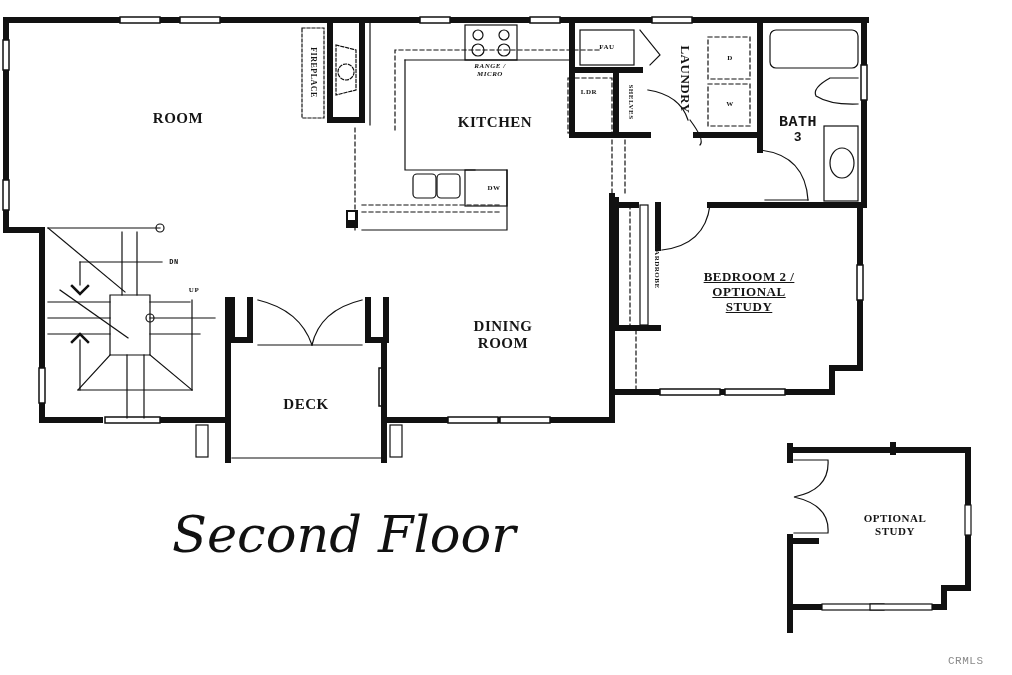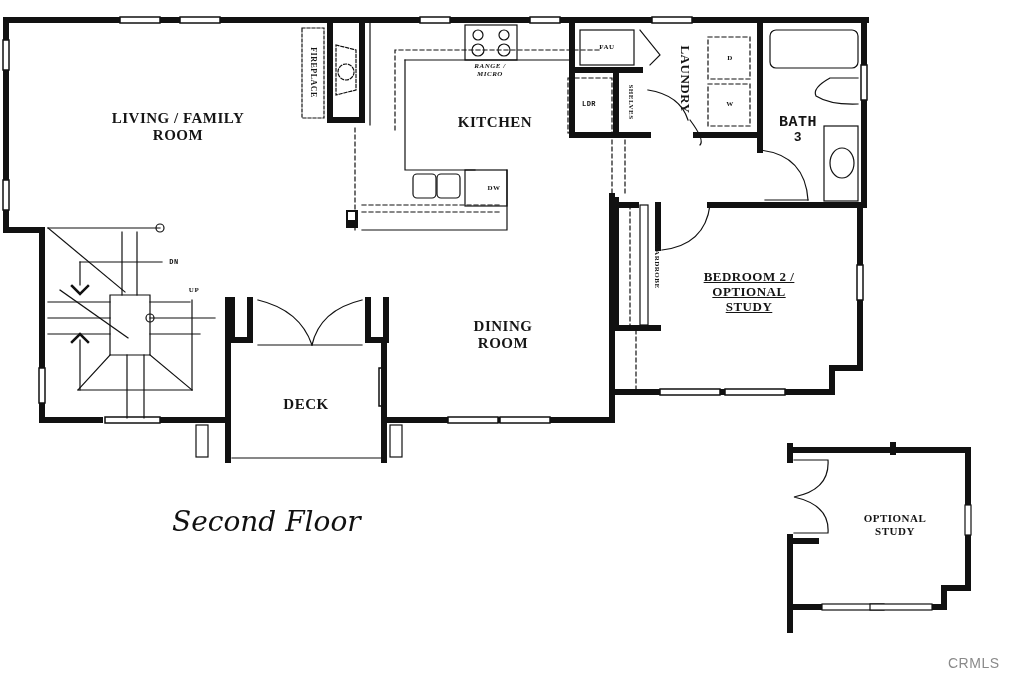--- a/index.html
+++ b/index.html
@@ -4,22 +4,22 @@
 <style>
   html,body{margin:0;padding:0;background:#ffffff;}
   body{width:1012px;height:675px;position:relative;overflow:hidden;font-family:"DejaVu Serif","Liberation Serif",serif;color:#111;}
   #plan{position:absolute;left:0;top:0;}
   .lbl{position:absolute;font-family:"Liberation Serif","DejaVu Serif",serif;font-weight:bold;color:#151515;text-align:center;letter-spacing:0.5px;line-height:1.15;text-transform:uppercase;}
   .lbl-lg{font-size:15px;}
   .lbl-md{font-size:13px;}
   .lbl-sm{font-size:8px;font-weight:bold;}
   .lbl-xs{font-size:7px;}
   .vert{transform-origin:center;}
-  .title{position:absolute;left:172px;top:505px;font-family:"DejaVu Serif","Liberation Serif",serif;font-style:italic;font-size:28px;color:#111;}
-  .crmls{position:absolute;left:948px;top:655px;font-family:Liberation Sans, sans-serif;font-size:14px;color:#8a8a8a;letter-spacing:0.5px;}
+  .title{position:absolute;left:172px;top:505px;font-family:"DejaVu Serif","Liberation Serif",serif;font-style:italic;font-size:51px;color:#111;}
+  .crmls{position:absolute;left:948px;top:655px;font-family:Liberation Mono, monospace;font-size:11px;color:#8a8a8a;letter-spacing:0.5px;}
 </style>
 </head>
 <body>
 
 <svg id="plan" width="1012" height="675" viewBox="0 0 1012 675" xmlns="http://www.w3.org/2000/svg">
   <g fill="none" stroke="#111" stroke-linecap="square">
 
     <g stroke-width="6">
 
       <polyline points="6,20 866,20"></polyline>
@@ -188,21 +188,20 @@
     <g stroke-width="1.2" fill="#fff">
       <path d="M794,460 L828,460 Q830,490 794,497 Q830,505 828,533 L794,533"></path>
       <rect x="965" y="505" width="6" height="30"></rect>
       <rect x="822" y="604" width="62" height="6"></rect>
       <rect x="870" y="604" width="62" height="6"></rect>
     </g>
   </g>
 </svg>
 
 <div class="lbl lbl-lg" style="left:88px;top:110px;width:180px;">
-  <div>LIVING / FAMILY</div>
   <div>ROOM</div>
 </div>
 <div class="lbl lbl-lg" style="left:440px;top:114px;width:110px;">KITCHEN</div>
 <div class="lbl lbl-lg" style="left:448px;top:318px;width:110px;">
   <div>DINING</div>
   <div>ROOM</div>
 </div>
 <div class="lbl lbl-lg" style="left:266px;top:396px;width:80px;">DECK</div>
 <div class="lbl lbl-md vert" style="left:640px;top:72px;width:90px;transform:rotate(90deg);">LAUNDRY</div>
 <div class="lbl lbl-lg" style="left:768px;top:114px;width:60px;font-family:Liberation Mono, monospace;">
@@ -219,21 +218,21 @@
   <div>STUDY</div>
 </div>
 
 <div class="lbl lbl-sm vert" style="left:278px;top:68px;width:70px;transform:rotate(90deg);">FIREPLACE</div>
 <div class="lbl lbl-xs" style="left:460px;top:62px;width:60px;font-style:italic;">
   <div>RANGE /</div>
   <div>MICRO</div>
 </div>
 <div class="lbl lbl-xs" style="left:474px;top:184px;width:24px;margin-left:8px;">DW</div>
 <div class="lbl lbl-xs" style="left:592px;top:43px;width:30px;">FAU</div>
-<div class="lbl lbl-xs" style="left:574px;top:100px;width:30px;font-family:Liberation Mono, monospace;">LDR</div>
+<div class="lbl lbl-xs" style="left:574px;top:88px;width:30px;">LDR</div>
 <div class="lbl lbl-xs vert" style="left:606px;top:98px;width:50px;transform:rotate(90deg);">SHELVES</div>
 <div class="lbl lbl-xs" style="left:720px;top:54px;width:20px;">D</div>
 <div class="lbl lbl-xs" style="left:720px;top:100px;width:20px;">W</div>
 <div class="lbl lbl-xs vert" style="left:622px;top:262px;width:70px;transform:rotate(90deg);">WARDROBE</div>
 <div class="lbl lbl-xs" style="left:164px;top:258px;width:20px;font-family:Liberation Mono, monospace;">DN</div>
 <div class="lbl lbl-xs" style="left:184px;top:286px;width:20px;">UP</div>
 
 <div class="title">Second Floor</div>
 <div class="crmls">CRMLS</div>
 

